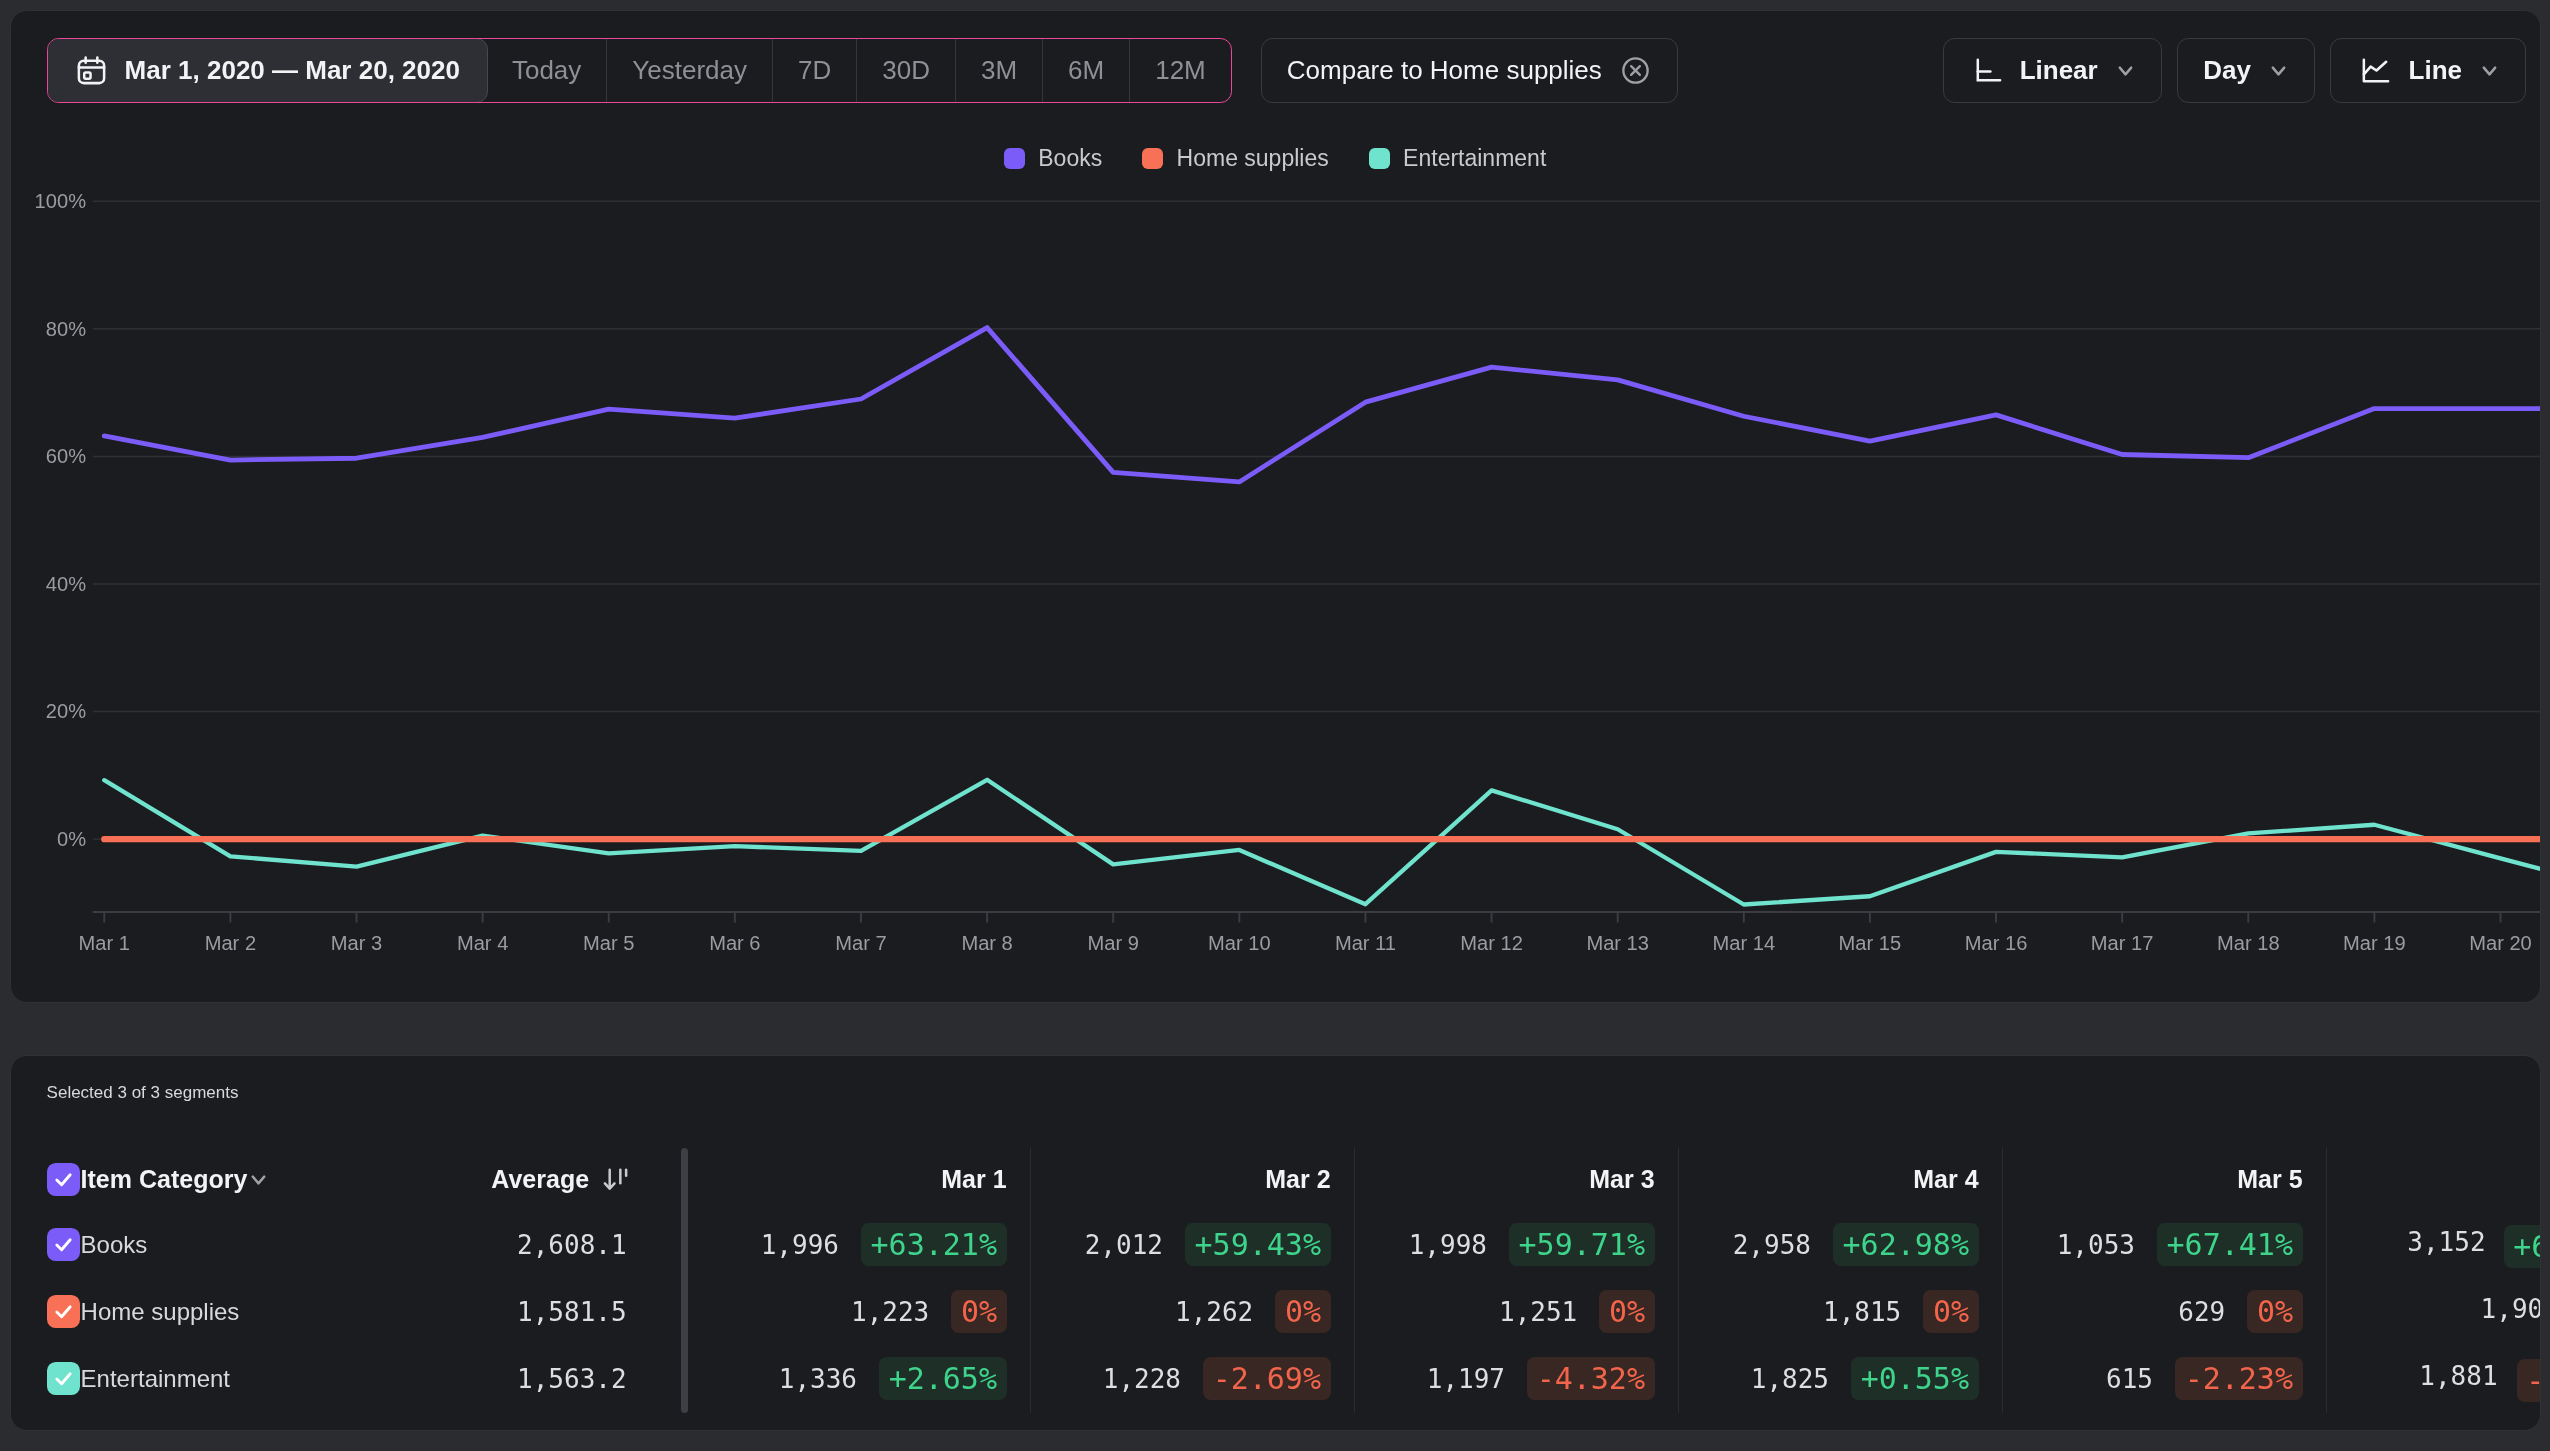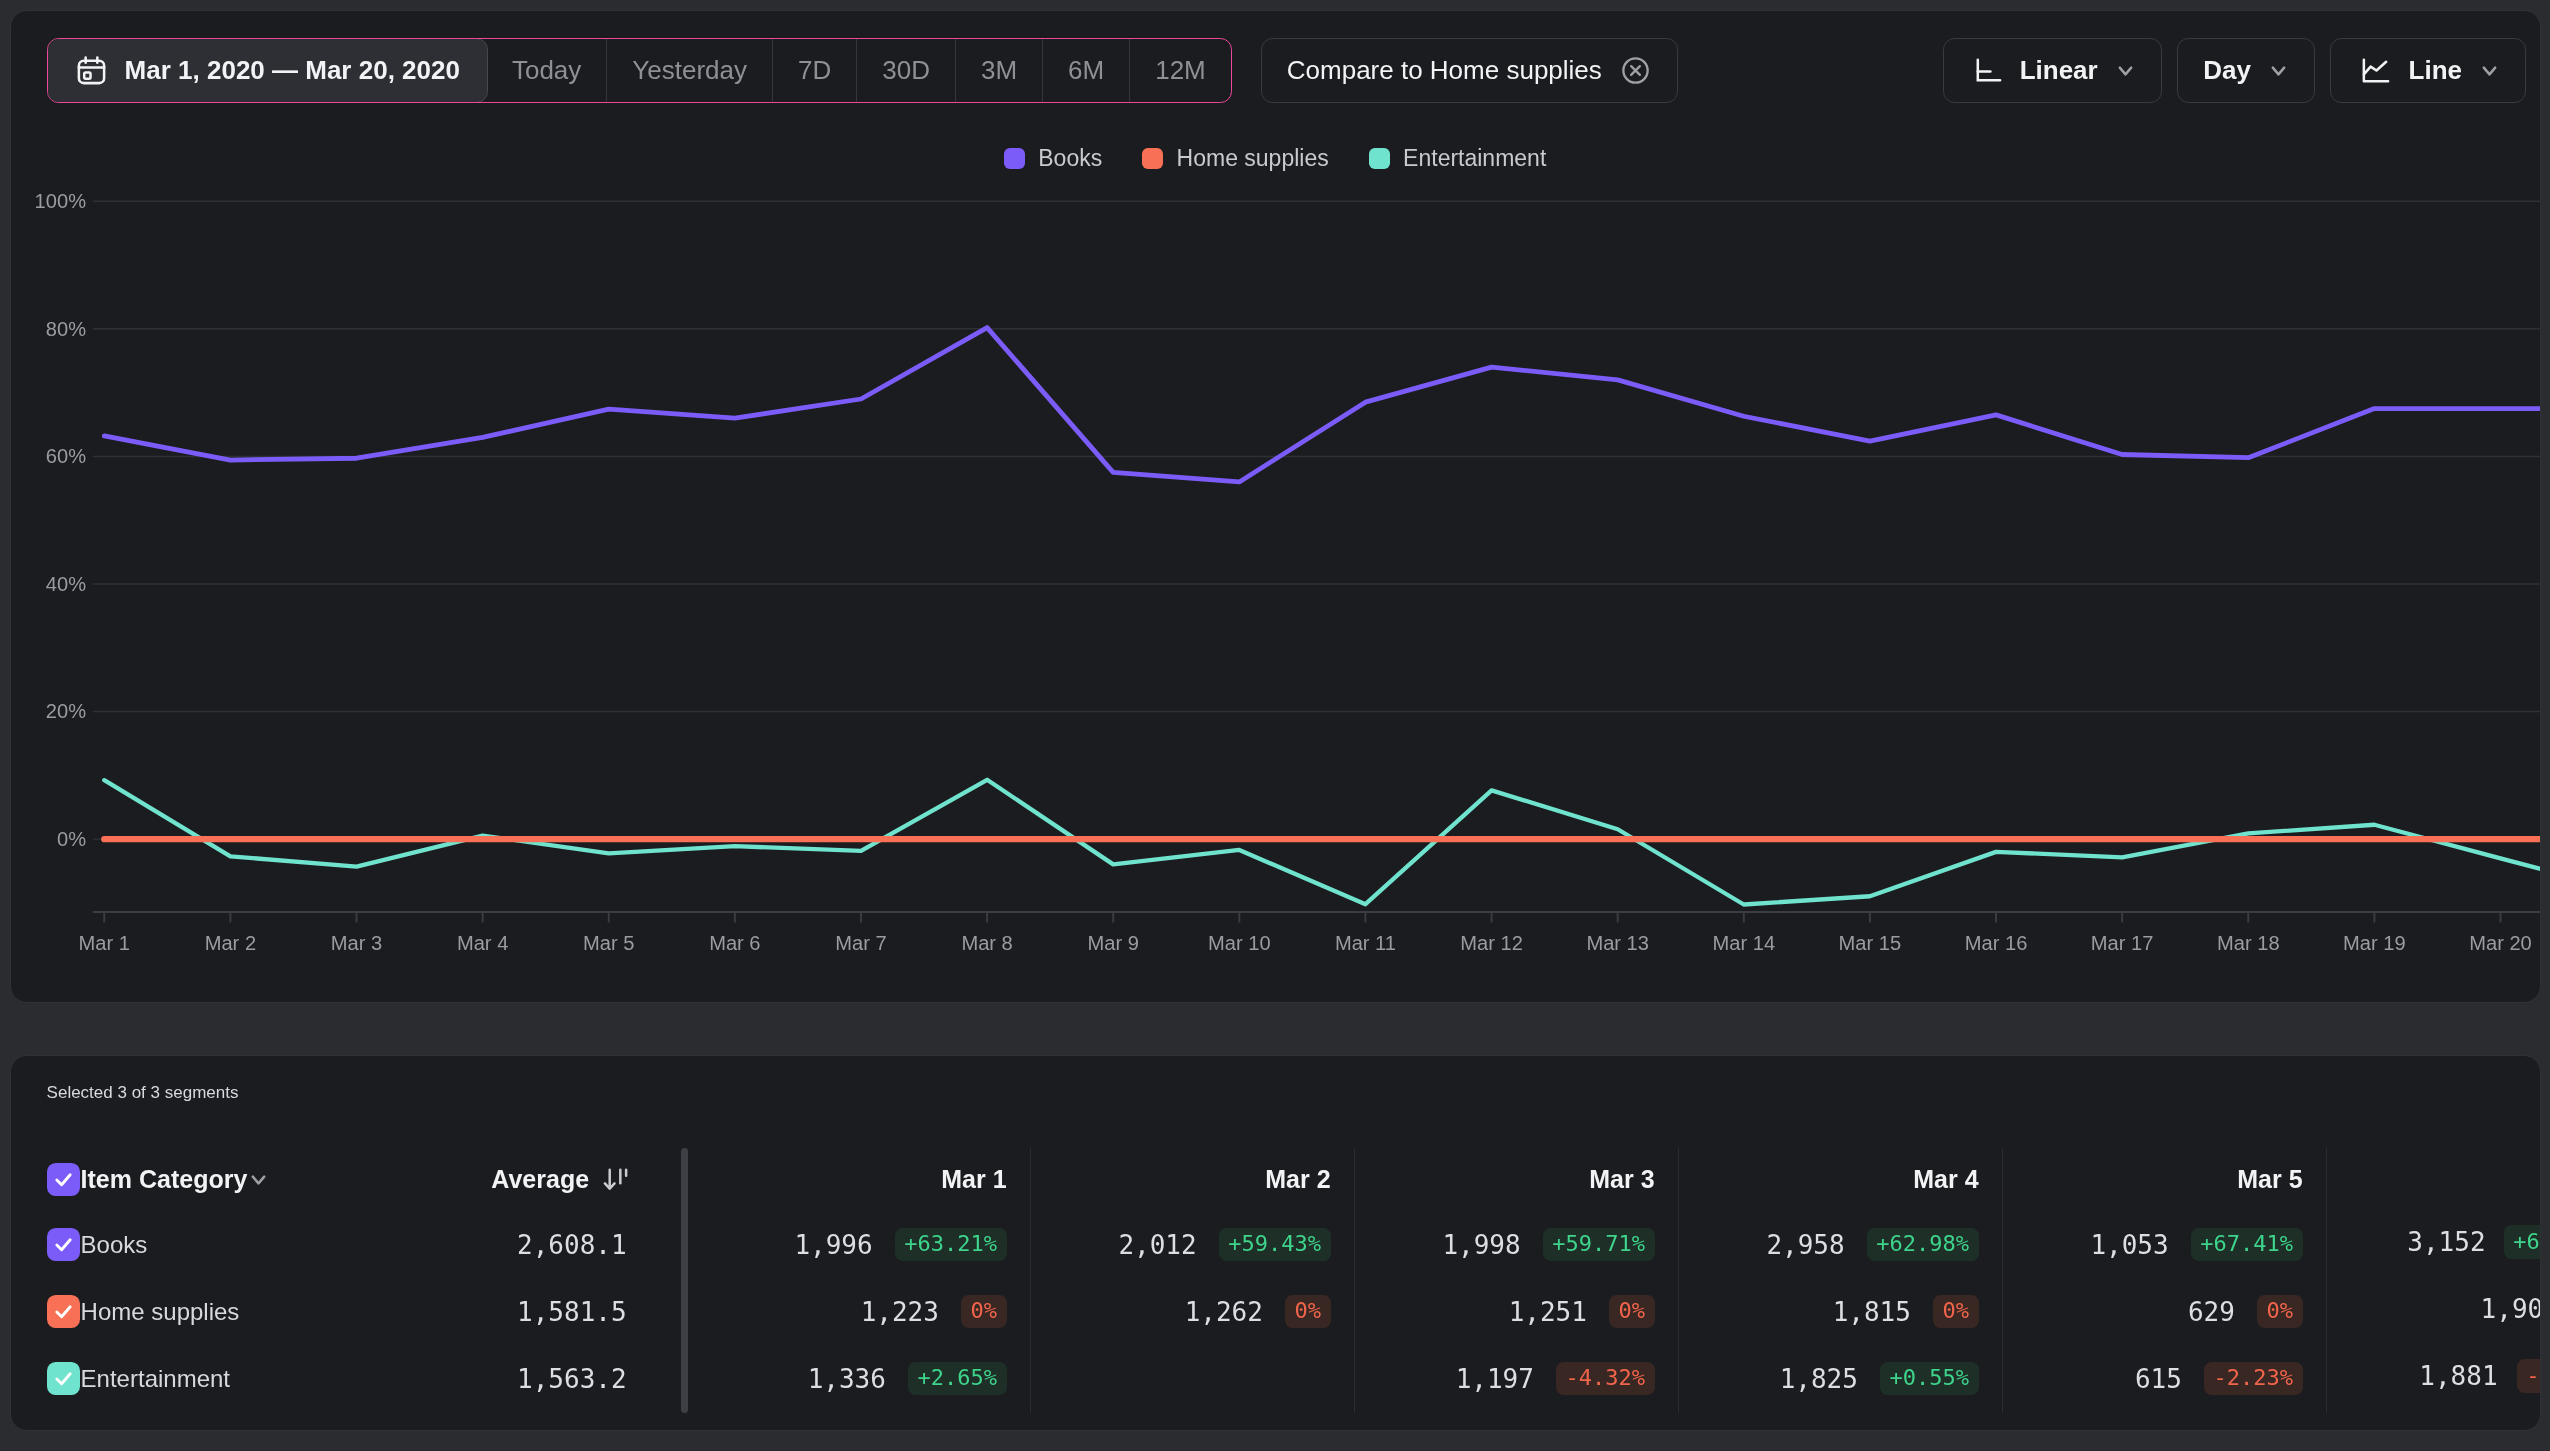--- a/index.html
+++ b/index.html
@@ -74,21 +74,21 @@
   .col-avg .cell  { justify-content:flex-end; padding-right:36px; }
   .divider-v { width:44px; display:flex; justify-content:center; }
   .divider-v .bar { width:7.7px; height:100%; background:#3e3f44; border-radius:3.8px; }
   .col-day { width:324px; border-right:1px solid rgba(255,255,255,0.07); }
   .col-day .hcell { justify-content:flex-end; padding-right:23px; }
   .col-day .cell  { justify-content:flex-end; padding-right:23px; gap:22px; }
   .col-partial { flex:1; position:relative; }
 
   .num { font-family:"DejaVu Sans Mono", monospace; font-size:26px; color:#dcdee1; }
   .badge {
-    font-family:"DejaVu Sans Mono", monospace; font-size:22px;
+    font-family:"DejaVu Sans Mono", monospace; font-size:30px;
     padding:4.8px 9.6px; border-radius:7.7px; line-height:1.1;
   }
   .badge.up   { color:#3ed48c; background:#1e2f27; }
   .badge.down { color:#f2654c; background:#382722; }
 
   .checkbox {
     width:33px; height:33px; border-radius:8.6px; flex:none;
     display:flex; align-items:center; justify-content:center;
   }
   .chev { flex:none; display:flex; }
@@ -357,20 +357,24 @@
     <div class="col col-day">
       <div class="hcell">Mar 2</div>
       <div class="cell">
           <span class="num">2,012</span>
           <span class="badge up">+59.43%</span>
         </div>
       <div class="cell">
           <span class="num">1,262</span>
           <span class="badge down">0%</span>
         </div>
+      <div class="cell">
+          <span class="num">1,228</span>
+          <span class="badge down">-2.69%</span>
+        </div>
     </div>
 
     <div class="col col-day">
       <div class="hcell">Mar 3</div>
       <div class="cell">
           <span class="num">1,998</span>
           <span class="badge up">+59.71%</span>
         </div>
       <div class="cell">
           <span class="num">1,251</span>

